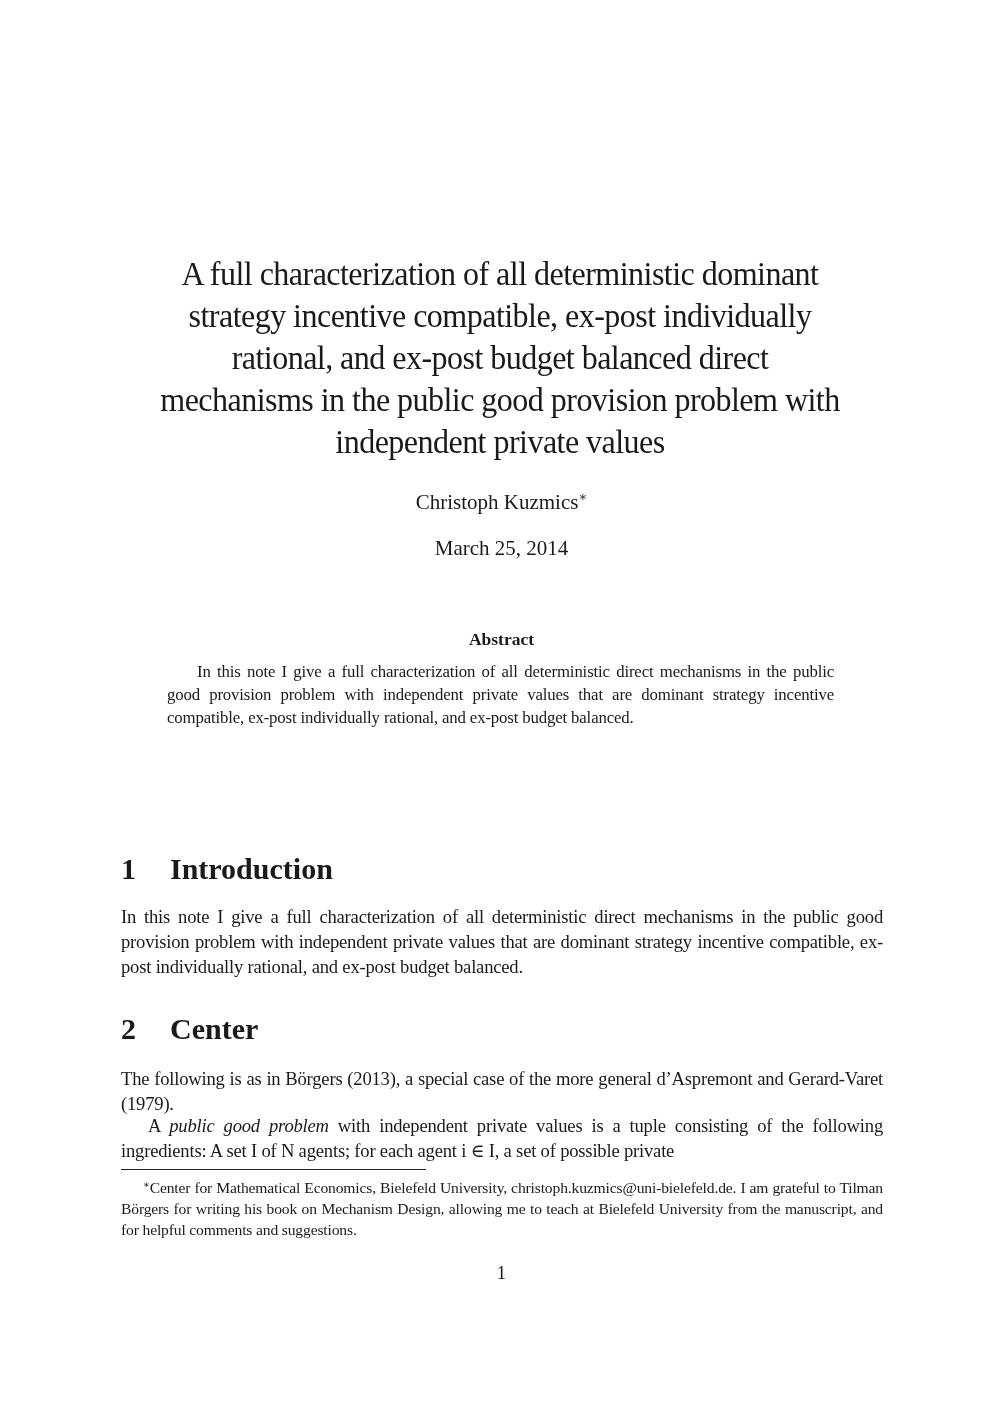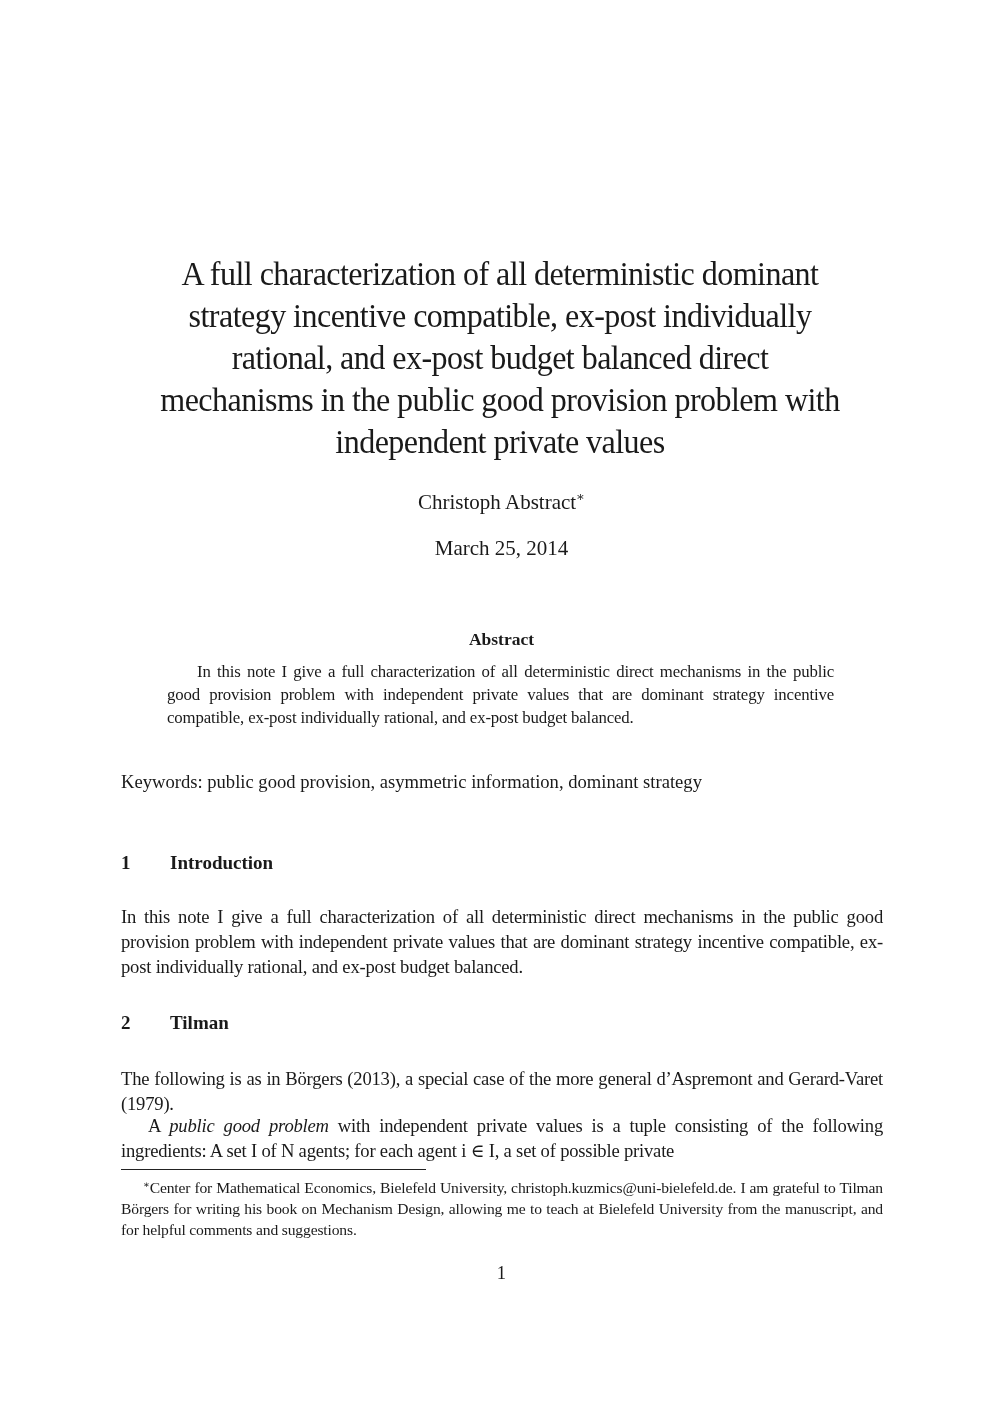--- a/index.html
+++ b/index.html
@@ -29,21 +29,21 @@
   .abstract-body {
     position: absolute; left: 167px; top: 660px; width: 667px;
     font-size: 16.8px; line-height: 23px; text-align: justify;
     text-indent: 30px; letter-spacing: -0.15px;
   }
   .keywords {
     position: absolute; left: 121px; top: 769px; width: 780px;
     font-size: 18.6px; line-height: 25px;
   }
   .section-heading {
-    position: absolute; left: 121px; font-size: 19px; font-weight: bold;
+    position: absolute; left: 121px; font-size: 30px; font-weight: bold;
   }
   .section-heading .num { display: inline-block; width: 49px; }
   .para {
     position: absolute; left: 121px; width: 762px;
     font-size: 18.6px; line-height: 25px; text-align: justify;
     letter-spacing: -0.2px;
   }
   .para .indent { display: inline-block; width: 27px; }
   .para em { }
   .fn-rule {
@@ -66,39 +66,38 @@
 
 <div class="title">
   <div>A full characterization of all deterministic dominant</div>
   <div>strategy incentive compatible, ex-post individually</div>
   <div>rational, and ex-post budget balanced direct</div>
   <div>mechanisms in the public good provision problem with</div>
   <div>independent private values</div>
 </div>
 
 <div class="author">
-  <span>Christoph Abstract</span><sup>∗</sup>
+  <span>Christoph Kuzmics</span><sup>∗</sup>
 </div>
 
 <div class="date">March 25, 2014</div>
 
 <div class="abstract-title">Abstract</div>
 <div class="abstract-body">In this note I give a full characterization of all deterministic direct mechanisms in the public good provision problem with independent private values that are dominant strategy incentive compatible, ex-post individually rational, and ex-post budget balanced.</div>
 
 <div class="keywords">
-  <div>Keywords: public good provision, asymmetric information, dominant strategy</div>
 </div>
 
 <div class="section-heading" style="top: 852px;">
   <span class="num">1</span><span>Introduction</span>
 </div>
 <div class="para" style="top: 904px;">In this note I give a full characterization of all deterministic direct mechanisms in the public good provision problem with independent private values that are dominant strategy incentive compatible, ex-post individually rational, and ex-post budget balanced.</div>
 
 <div class="section-heading" style="top: 1012px;">
-  <span class="num">2</span><span>Tilman</span>
+  <span class="num">2</span><span>Center</span>
 </div>
 <div class="para" style="top: 1066px;">The following is as in Börgers (2013), a special case of the more general d’Aspremont and Gerard-Varet (1979).</div>
 <div class="para" style="top: 1113px;">
   <span class="indent"></span><span>A </span><em>public good problem</em><span> with independent private values is a tuple consisting of the following ingredients: A set I of N agents; for each agent i ∈ I, a set of possible private</span>
 </div>
 
 <div class="fn-rule"></div>
 <div class="footnote">
   <sup>∗</sup><span>Center for Mathematical Economics, Bielefeld University, christoph.kuzmics@uni-bielefeld.de. I am grateful to Tilman Börgers for writing his book on Mechanism Design, allowing me to teach at Bielefeld University from the manuscript, and for helpful comments and suggestions.</span>
 </div>

